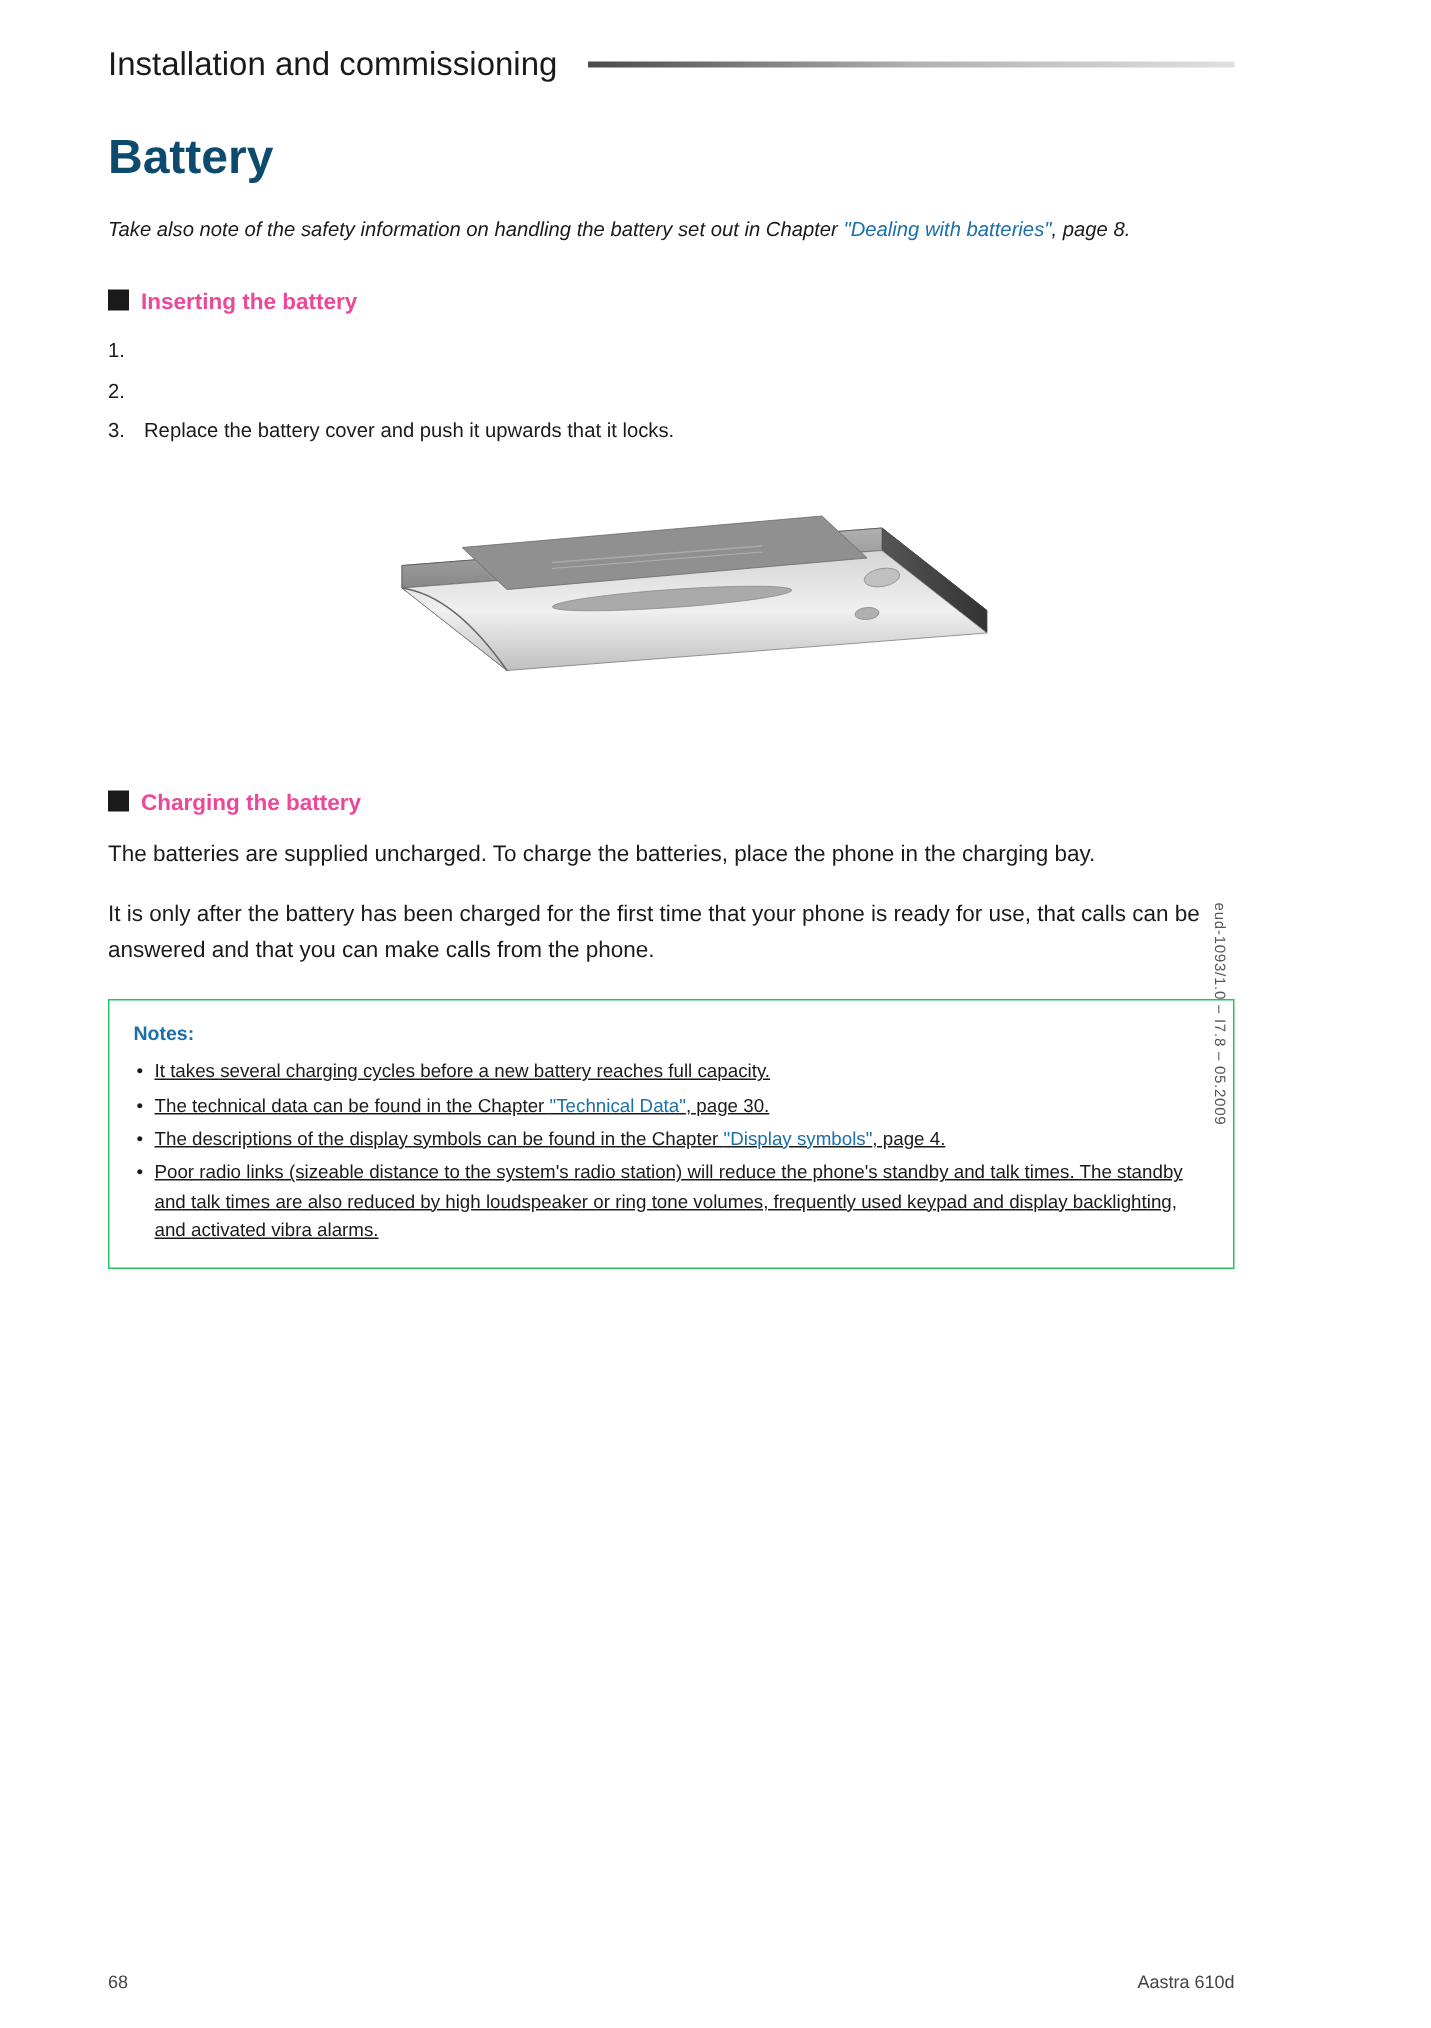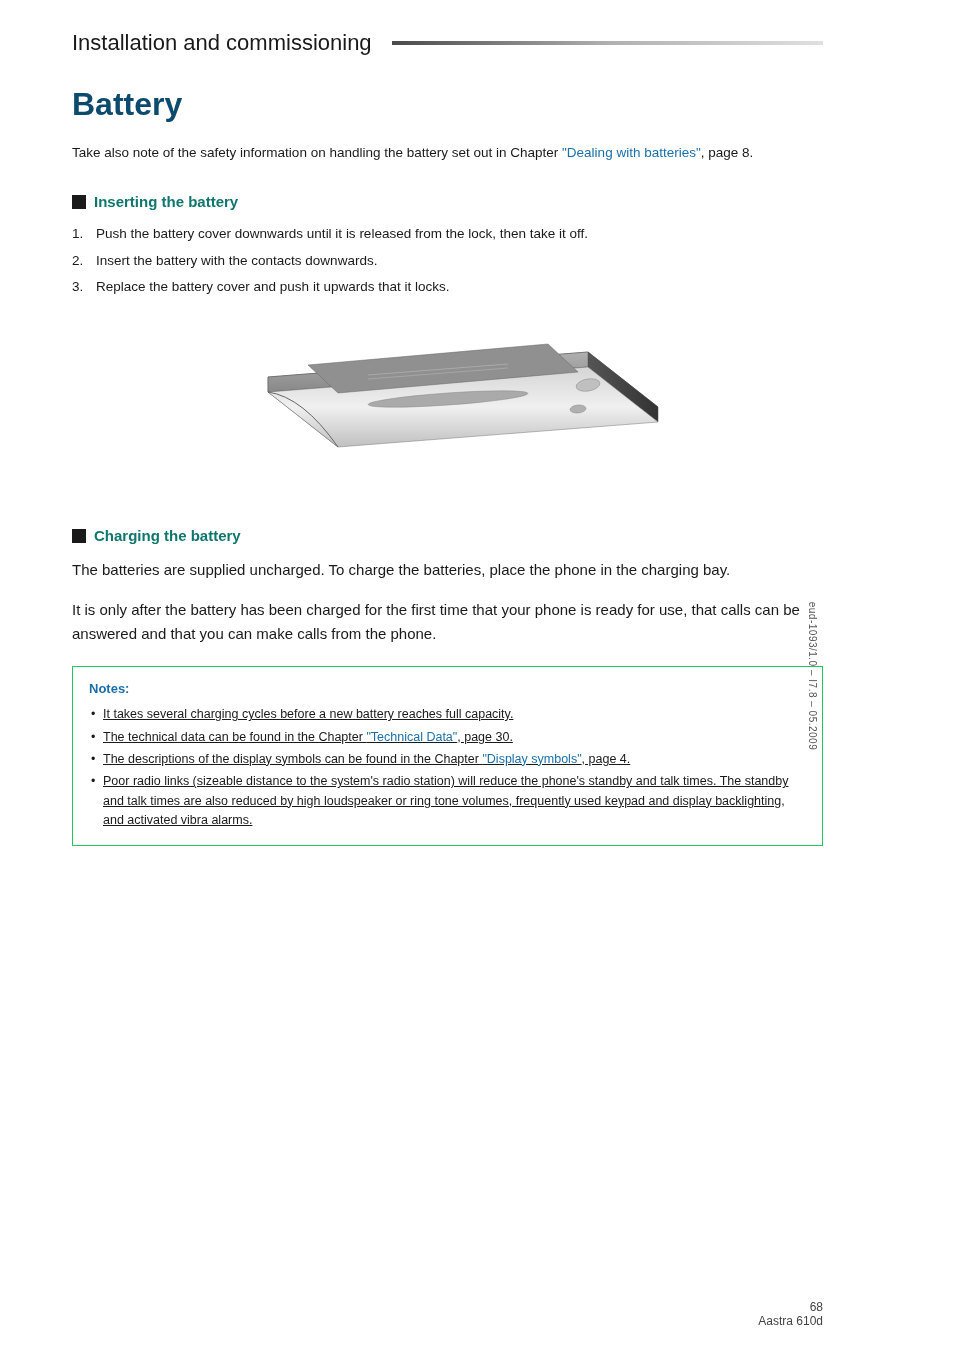--- a/index.html
+++ b/index.html
@@ -47,38 +47,38 @@
     .main-heading {
       font-size: 32px;
       font-weight: bold;
       color: #0c4a6e;
       margin-bottom: 20px;
       margin-top: 10px;
     }
 
     
     .intro-text {
+      font-style: italic;
       font-size: 13.5px;
       color: #1a1a1a;
       margin-bottom: 30px;
       line-height: 1.5;
     }
 
     .intro-text a, .link {
       color: #1a6faa;
       text-decoration: none;
     }
 
     
     .section-heading {
       display: flex;
-      align-items: center;
       font-size: 15px;
       font-weight: bold;
-      color: #0f766e;
+      color: #ec4899;
       margin-bottom: 14px;
     }
 
     .section-icon {
       display: inline-block;
       width: 14px;
       height: 14px;
       background: #1a1a1a;
       margin-right: 8px;
       flex-shrink: 0;
@@ -160,21 +160,20 @@
     .footer {
       position: absolute;
       bottom: 24px;
       left: 72px;
       right: 72px;
       display: flex;
       justify-content: space-between;
       align-items: flex-end;
       font-size: 12px;
       color: #444;
-      flex-direction: column;
     }
 
     .footer-page {
       font-size: 12px;
     }
 
     .footer-product {
       font-size: 12px;
       text-align: right;
     }
@@ -209,25 +208,23 @@
   </p>
 
   <div class="section-heading">
     <span class="section-icon"></span>
     <span>Inserting the battery</span>
   </div>
 
   <ol class="numbered-list">
     <li>
       <span class="num">1.</span>
-      <span>Push the battery cover downwards until it is released from the lock, then take it off.</span>
     </li>
     <li>
       <span class="num">2.</span>
-      <span>Insert the battery with the contacts downwards.</span>
     </li>
     <li>
       <span class="num">3.</span>
       <span>Replace the battery cover and push it upwards that it locks.</span>
     </li>
   </ol>
 
   <div class="phone-image">
     <svg class="phone-svg" viewBox="0 0 480 180" xmlns="http://www.w3.org/2000/svg">
 

